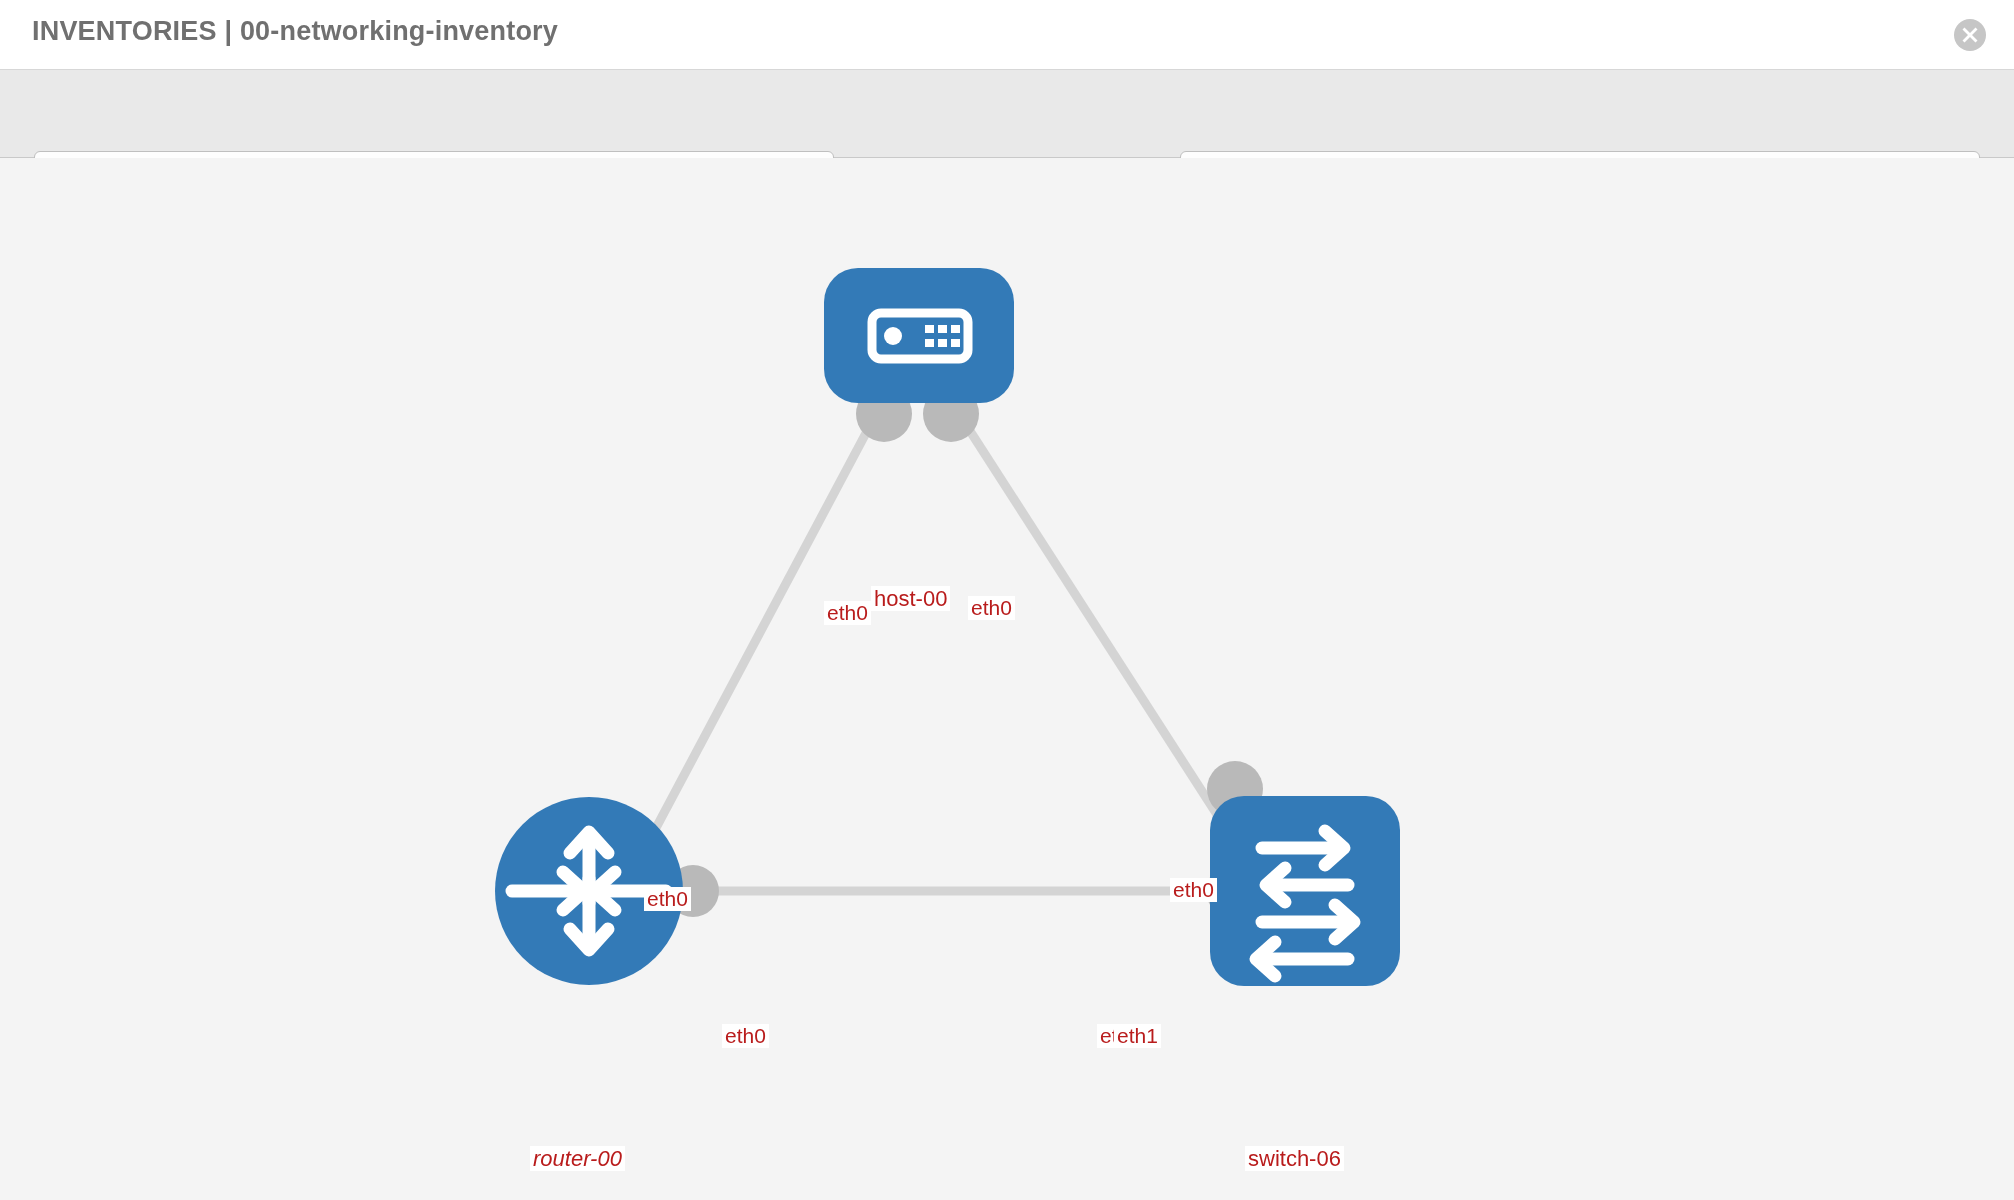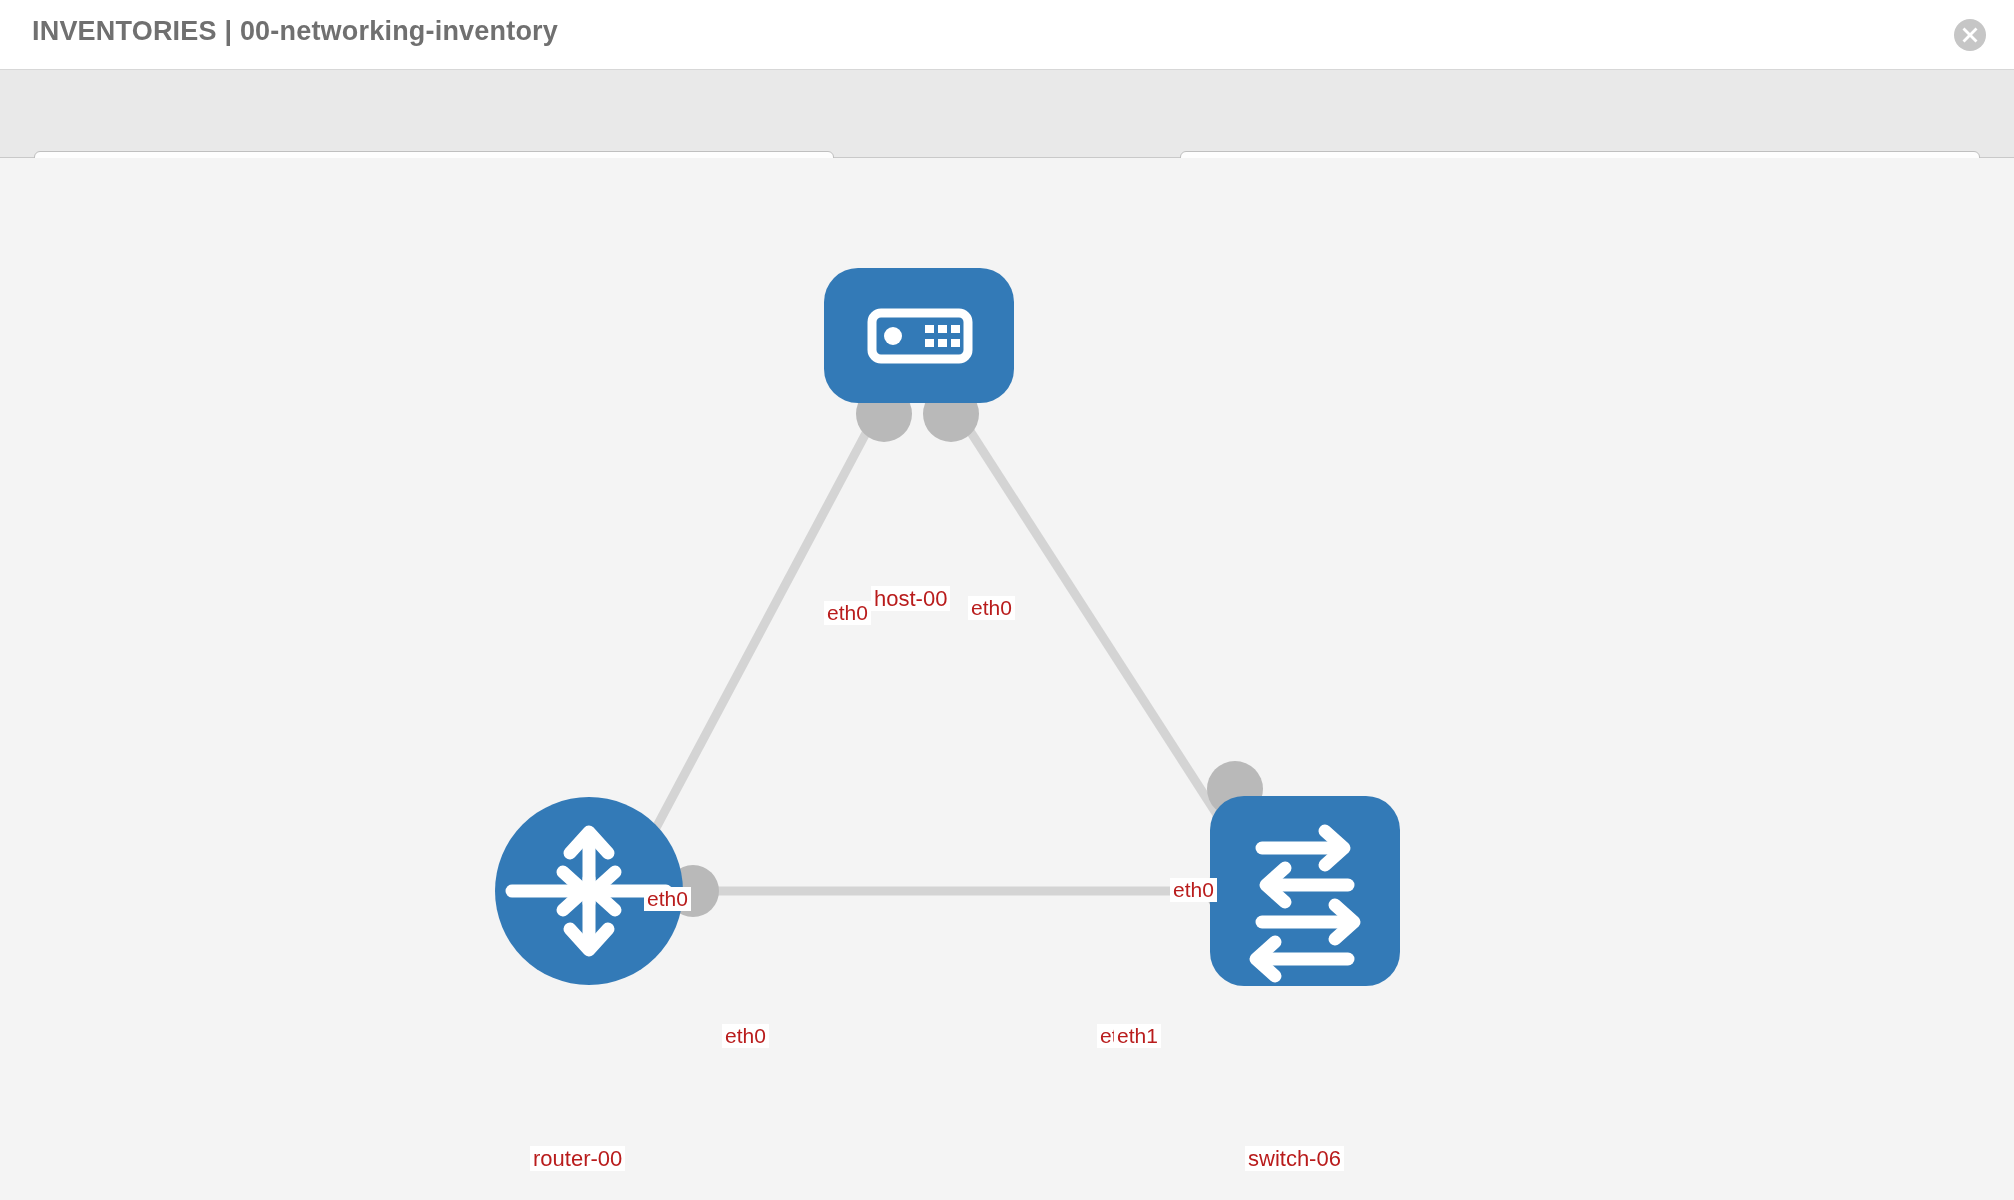--- a/index.html
+++ b/index.html
@@ -239,18 +239,18 @@
 
     <div class="lbl if-lbl" style="left:824px; top:443px;">eth0</div>
     <div class="lbl if-lbl" style="left:968px; top:438px;">eth0</div>
     <div class="lbl if-lbl" style="left:644px; top:729px;">eth0</div>
     <div class="lbl if-lbl" style="left:1170px; top:720px;">eth0</div>
     <div class="lbl if-lbl" style="left:722px; top:866px;">eth0</div>
     <div class="lbl if-lbl" style="left:1097px; top:866px;">eth</div>
     <div class="lbl if-lbl" style="left:1114px; top:866px;text-align:right;">eth1</div>
 
     <div class="lbl node-lbl" style="left:871px; top:428px;">host-00</div>
-    <div class="lbl node-lbl" style="left:530px; top:988px;">router-00</div>
+    <div class="lbl node-lbl" style="left:530px; top:988px;font-style:italic;">router-00</div>
     <div class="lbl node-lbl" style="left:1245px; top:988px;">switch-06</div>
 
   </div>
 
 </div>
 
 </body></html>

